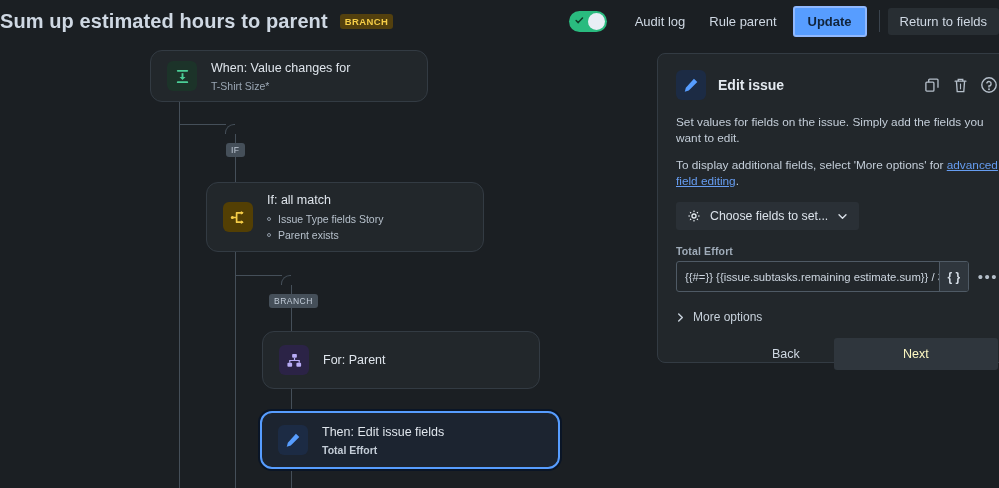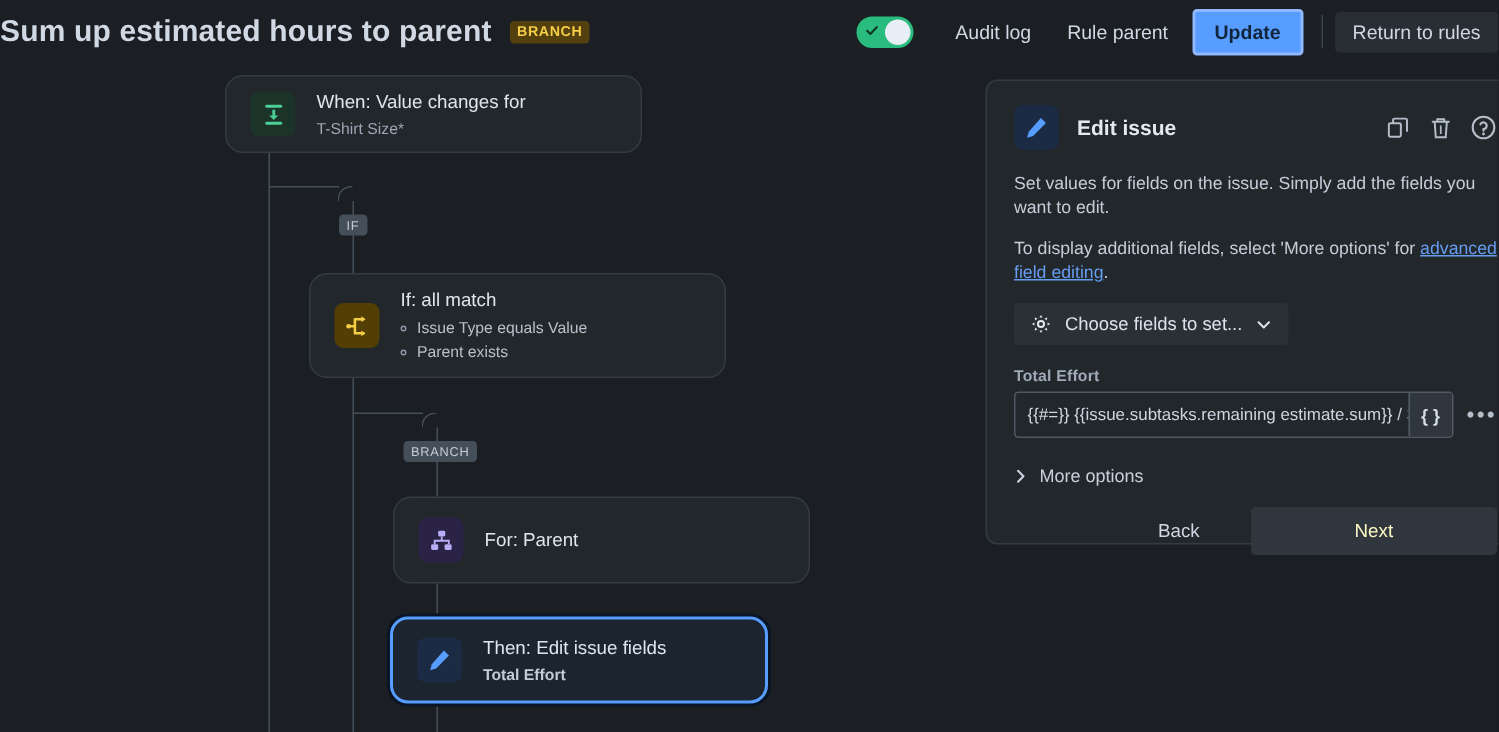--- a/index.html
+++ b/index.html
@@ -167,21 +167,21 @@
     <div class="toggle">
       <svg class="chk" viewBox="0 0 12 12">
         <path d="M1.5 6 L4.3 8.8 L10 2.8" stroke="#0f3d28" stroke-width="2" fill="none" stroke-linecap="round" stroke-linejoin="round"></path>
       </svg>
       <div class="knob"></div>
     </div>
     <div class="tb-link">Audit log</div>
     <div class="tb-link">Rule parent</div>
     <div class="tb-btn-update">Update</div>
     <div class="tb-sep"></div>
-    <div class="tb-return">Return to rules</div>
+    <div class="tb-return">Return to fields</div>
   </div>
 </div>
 
 <div class="canvas">
 
   <div class="conn conn-v" style="left:179px; top:59px; height:387px;"></div>
   <div class="conn conn-h" style="left:179px; top:82px; width:47px;"></div>
   <div class="corner" style="left:225px; top:82px;"></div>
   <div class="conn conn-v" style="left:235px; top:92px; height:354px;"></div>
   <div class="conn conn-h" style="left:235px; top:233px; width:47px;"></div>
@@ -214,21 +214,21 @@
         <path d="M11.5 2 L14.5 4 L11.5 6 Z" fill="#f5cd47"></path>
         <path d="M11.5 12 L14.5 14 L11.5 16 Z" fill="#f5cd47"></path>
         <circle cx="2.5" cy="9" r="1.6" fill="#f5cd47"></circle>
       </svg>
     </div>
     <div class="node-text">
       <div class="node-title">If: all match</div>
       <div class="cond-list">
         <div class="cond-item">
           <span class="cond-dot"></span>
-          <span>Issue Type equals Value</span>
+          <span>Issue Type fields Story</span>
         </div>
         <div class="cond-item">
           <span class="cond-dot"></span>
           <span>Parent exists</span>
         </div>
       </div>
     </div>
   </div>
 
   <div class="node" style="left:262px; top:289px; width:278px; height:58px;">
@@ -238,21 +238,21 @@
         <rect x="1.5" y="11.5" width="5" height="4" rx="1" fill="#b8acf6"></rect>
         <rect x="11" y="11.5" width="5" height="4" rx="1" fill="#b8acf6"></rect>
         <path d="M9 6 V9 M4 11.5 V9 H14 V11.5" stroke="#b8acf6" stroke-width="1.3" fill="none"></path>
       </svg>
     </div>
     <div class="node-text">
       <div class="node-title">For: Parent</div>
     </div>
   </div>
 
-  <div class="node selected" style="left:260px; top:369px; width:252px; height:58px;">
+  <div class="node selected" style="left:260px; top:369px; width:300px; height:58px;">
     <div class="node-icon ic-blue">
       <svg width="16" height="16" viewBox="0 0 18 18">
         <path d="M12.3 1.9 L16.1 5.7 L6.5 15.3 L2 16.6 L3.2 12.1 Z" fill="#579dff"></path>
       </svg>
     </div>
     <div class="node-text">
       <div class="node-title">Then: Edit issue fields</div>
       <div class="node-sub bold">Total Effort</div>
     </div>
   </div>

